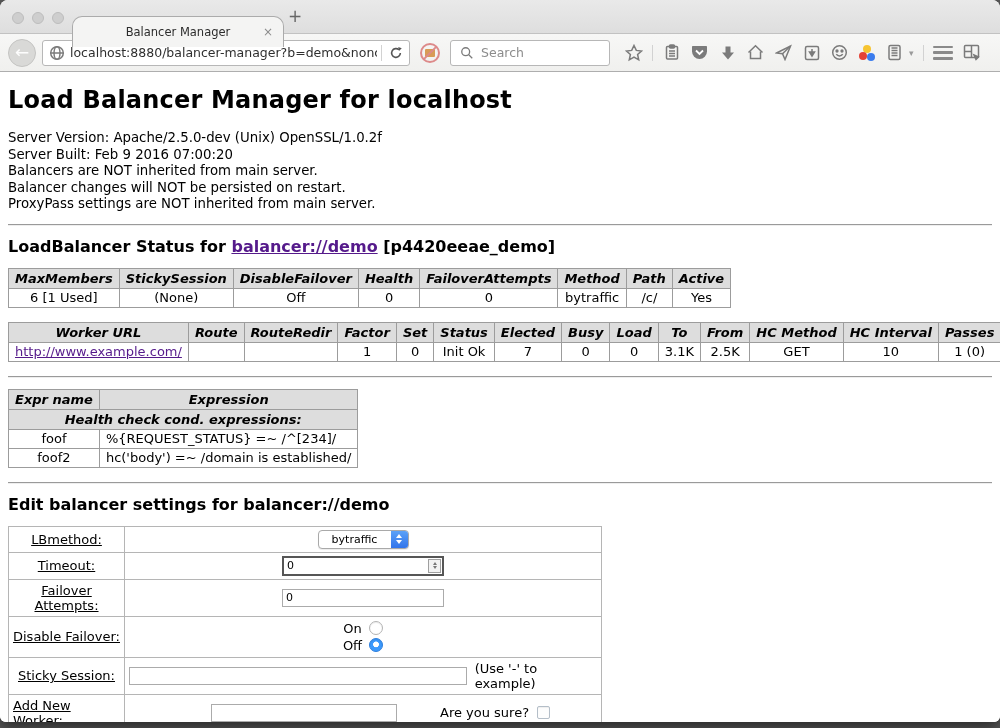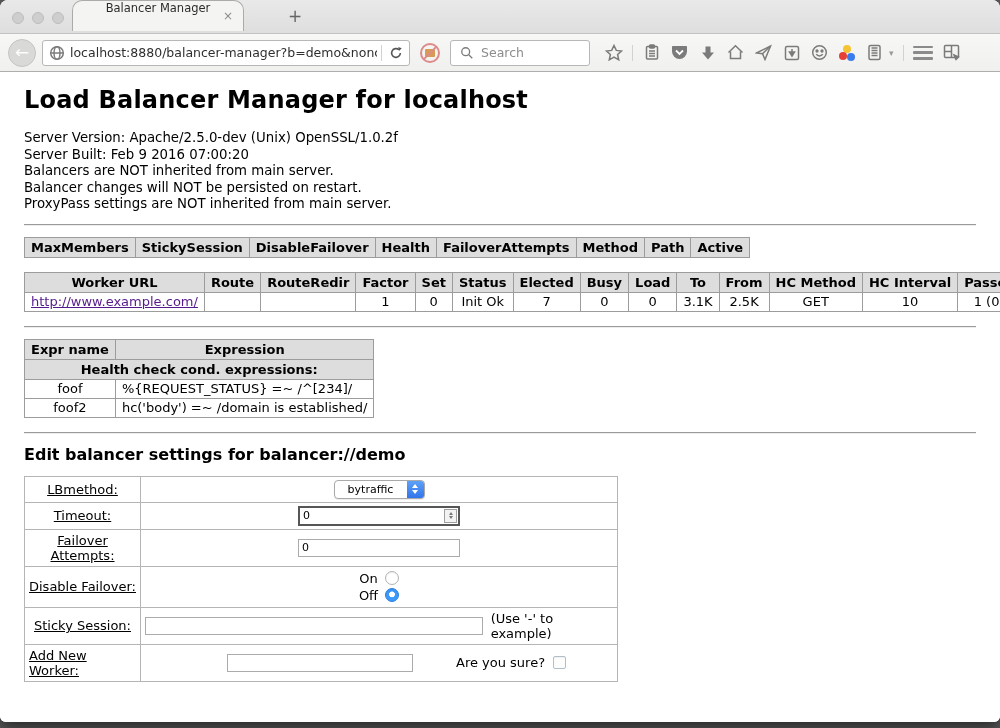--- a/index.html
+++ b/index.html
@@ -6,63 +6,63 @@
   html,body { width:1000px; height:728px; }
   body { background:#5a5a5a; font-family:"DejaVu Sans","Liberation Sans",sans-serif; }
   .window { width:1000px; height:722px; border-radius:8px 8px 6px 6px; overflow:hidden;
             box-shadow:0 6px 16px rgba(0,0,0,.55); background:#fff; position:relative; }
 
   
   .tabbar { height:34px; background:linear-gradient(#e9e9e9,#dedede); position:relative;
             border-bottom:1px solid #c2c2c2; }
   .traffic { position:absolute; left:12px; top:12px; display:flex; gap:8px; }
   .traffic span { width:12px; height:12px; border-radius:50%; background:#cecece; border:1px solid #bdbdbd; }
-  .tab { position:absolute; left:72px; top:0; width:172px; height:31px; background:#f4f4f3;
+  .tab { position:absolute; left:72px; top:16px; width:212px; height:31px; background:#f4f4f3;
          border:1px solid #ababab; border-bottom:none; border-radius:10px 10px 0 0;
-         display:flex; justify-content:center; font-size:11.5px; color:#2c2c2c; }
+         display:flex; align-items:center; justify-content:center; font-size:11.5px; color:#2c2c2c; }
   .tab-close { position:absolute; right:10px; top:8px; color:#8b8b8b; font-size:12px; cursor:default; }
   .newtab { position:absolute; left:280px; top:6px; font-size:17px; color:#666; padding:0 8px; }
 
   
   .navbar { height:38px; background:linear-gradient(#f7f7f6,#f0f0ee); border-bottom:1px solid #aeaeae;
             display:flex; align-items:center; padding:0 8px; gap:6px; }
   .back-btn { width:28px; height:28px; border-radius:50%; background:#d9d9d7; border:1px solid #c4c4c2;
               color:#fdfdfd; font-size:17px; line-height:25px; text-align:center; flex:0 0 auto; }
   .urlbar { width:368px; height:26px; background:#fff; border:1px solid #b7b7b7; border-radius:3px;
             display:flex; align-items:center; padding:0 4px; gap:4px; }
   .urlbar .url { flex:1; font-size:12.5px; color:#2f2f2f; white-space:nowrap; overflow:hidden; }
   .vsep { width:1px; height:16px; background:#d2d2d2; }
   .blocked { width:20px; height:20px; position:relative; flex:0 0 auto; margin:0 4px; }
   .blocked .inner { position:absolute; left:5px; top:6px; width:10px; height:8px; background:#d89b56; border-radius:1px; }
   .blocked .ring { position:absolute; inset:0; border:2px solid #dd8a8a; border-radius:50%; }
   .blocked .slash { position:absolute; left:9px; top:1px; width:2px; height:18px; background:#dd8a8a; transform:rotate(45deg); }
-  .searchbar { width:140px; height:26px; background:#fff; border:1px solid #b7b7b7; border-radius:3px;
+  .searchbar { width:160px; height:26px; background:#fff; border:1px solid #b7b7b7; border-radius:3px;
                display:flex; align-items:center; padding:0 6px; gap:5px; }
   .searchbar .ph { font-size:12.5px; color:#8c8c8c; }
   .navicons { display:flex; align-items:center; gap:9px; margin-left:8px; }
   .icon18 { width:19px; height:19px; display:flex; align-items:center; justify-content:center; }
   .caret { font-size:9px; color:#9a9a9a; margin-left:-4px; }
   .dots { position:relative; width:18px; height:18px; }
   .dots i { position:absolute; border-radius:50%; }
   .dots .y { width:8px; height:8px; background:#f6c431; left:5px; top:1px; }
   .dots .r { width:8px; height:8px; background:#e44236; left:1px; top:8px; }
   .dots .b { width:8px; height:8px; background:#3b7ced; left:9px; top:9px; }
   .menu-bars { width:20px; height:14px; display:flex; flex-direction:column; justify-content:space-between; }
   .menu-bars i { height:2.6px; background:#8a8a8a; border-radius:1px; }
 
   
-  .content { height:650px; background:#fff; padding:0 24px; overflow:hidden; color:#000; }
+  .content { height:650px; background:#fff; padding:0 8px; overflow:hidden; color:#000; }
   h1 { font-size:24px; font-weight:bold; margin:14px 0 16px; letter-spacing:.2px; }
   .server-info div { font-size:13.3px; line-height:16.5px; }
   hr { border:none; border-top:1px solid #9a9a9a; border-bottom:1px solid #eee; margin:11px 0; }
   h3 { font-size:16px; font-weight:bold; margin:10px 0 12px; }
   h3 a, td a { color:#551a8b; text-decoration:underline; }
 
   table.data { border-collapse:collapse; font-size:13px; margin:4px 0 14px; }
-  table.data th { background:#ddd; border:1px solid #9c9c9c; padding:2px 6px; font-weight:bold; white-space:nowrap; }
+  table.data th { background:#ddd; border:1px solid #9c9c9c; padding:2px 6px; font-weight:bold; white-space:nowrap;font-style:italic; }
   table.data td { border:1px solid #9c9c9c; padding:1px 6px; text-align:center; white-space:nowrap; height:19px; }
   table.data td.left { text-align:left; }
   table.worker { margin-top:2px; }
 
   
   table.form { border-collapse:collapse; width:594px; font-size:13px; margin:4px 0 12px; border:1px solid #9a9a9a; }
   table.form td { border:1px solid #b5b5b5; padding:3px 4px; height:22px; }
   td.flabel { width:116px; text-align:center;text-decoration:underline; }
   td.fval { text-align:center; }
   .mac-select { display:inline-flex; align-items:center; height:19px; border:1px solid #a9a9a9; border-radius:4px;
@@ -242,32 +242,43 @@
     <div class="server-info">
       <div>Server Version: Apache/2.5.0-dev (Unix) OpenSSL/1.0.2f</div>
       <div>Server Built: Feb 9 2016 07:00:20</div>
       <div>Balancers are NOT inherited from main server.</div>
       <div>Balancer changes will NOT be persisted on restart.</div>
       <div>ProxyPass settings are NOT inherited from main server.</div>
     </div>
 
     <hr>
 
+    <h3><span>LoadBalancer Status for </span><a href="#">balancer://demo</a><span> [p4420eeae_demo]</span></h3>
 
     <table class="data">
       <tbody>
           <tr>
         <th>MaxMembers</th>
         <th>StickySession</th>
         <th>DisableFailover</th>
         <th>Health</th>
         <th>FailoverAttempts</th>
         <th>Method</th>
         <th>Path</th>
         <th>Active</th>
+      </tr>
+      <tr>
+        <td>6 [1 Used]</td>
+        <td>(None)</td>
+        <td>Off</td>
+        <td>0</td>
+        <td>0</td>
+        <td>bytraffic</td>
+        <td>/c/</td>
+        <td>Yes</td>
       </tr>
     </tbody>
       </table>
 
     <table class="data worker">
       <tbody>
           <tr>
         <th>Worker URL</th>
         <th>Route</th>
         <th>RouteRedir</th>

